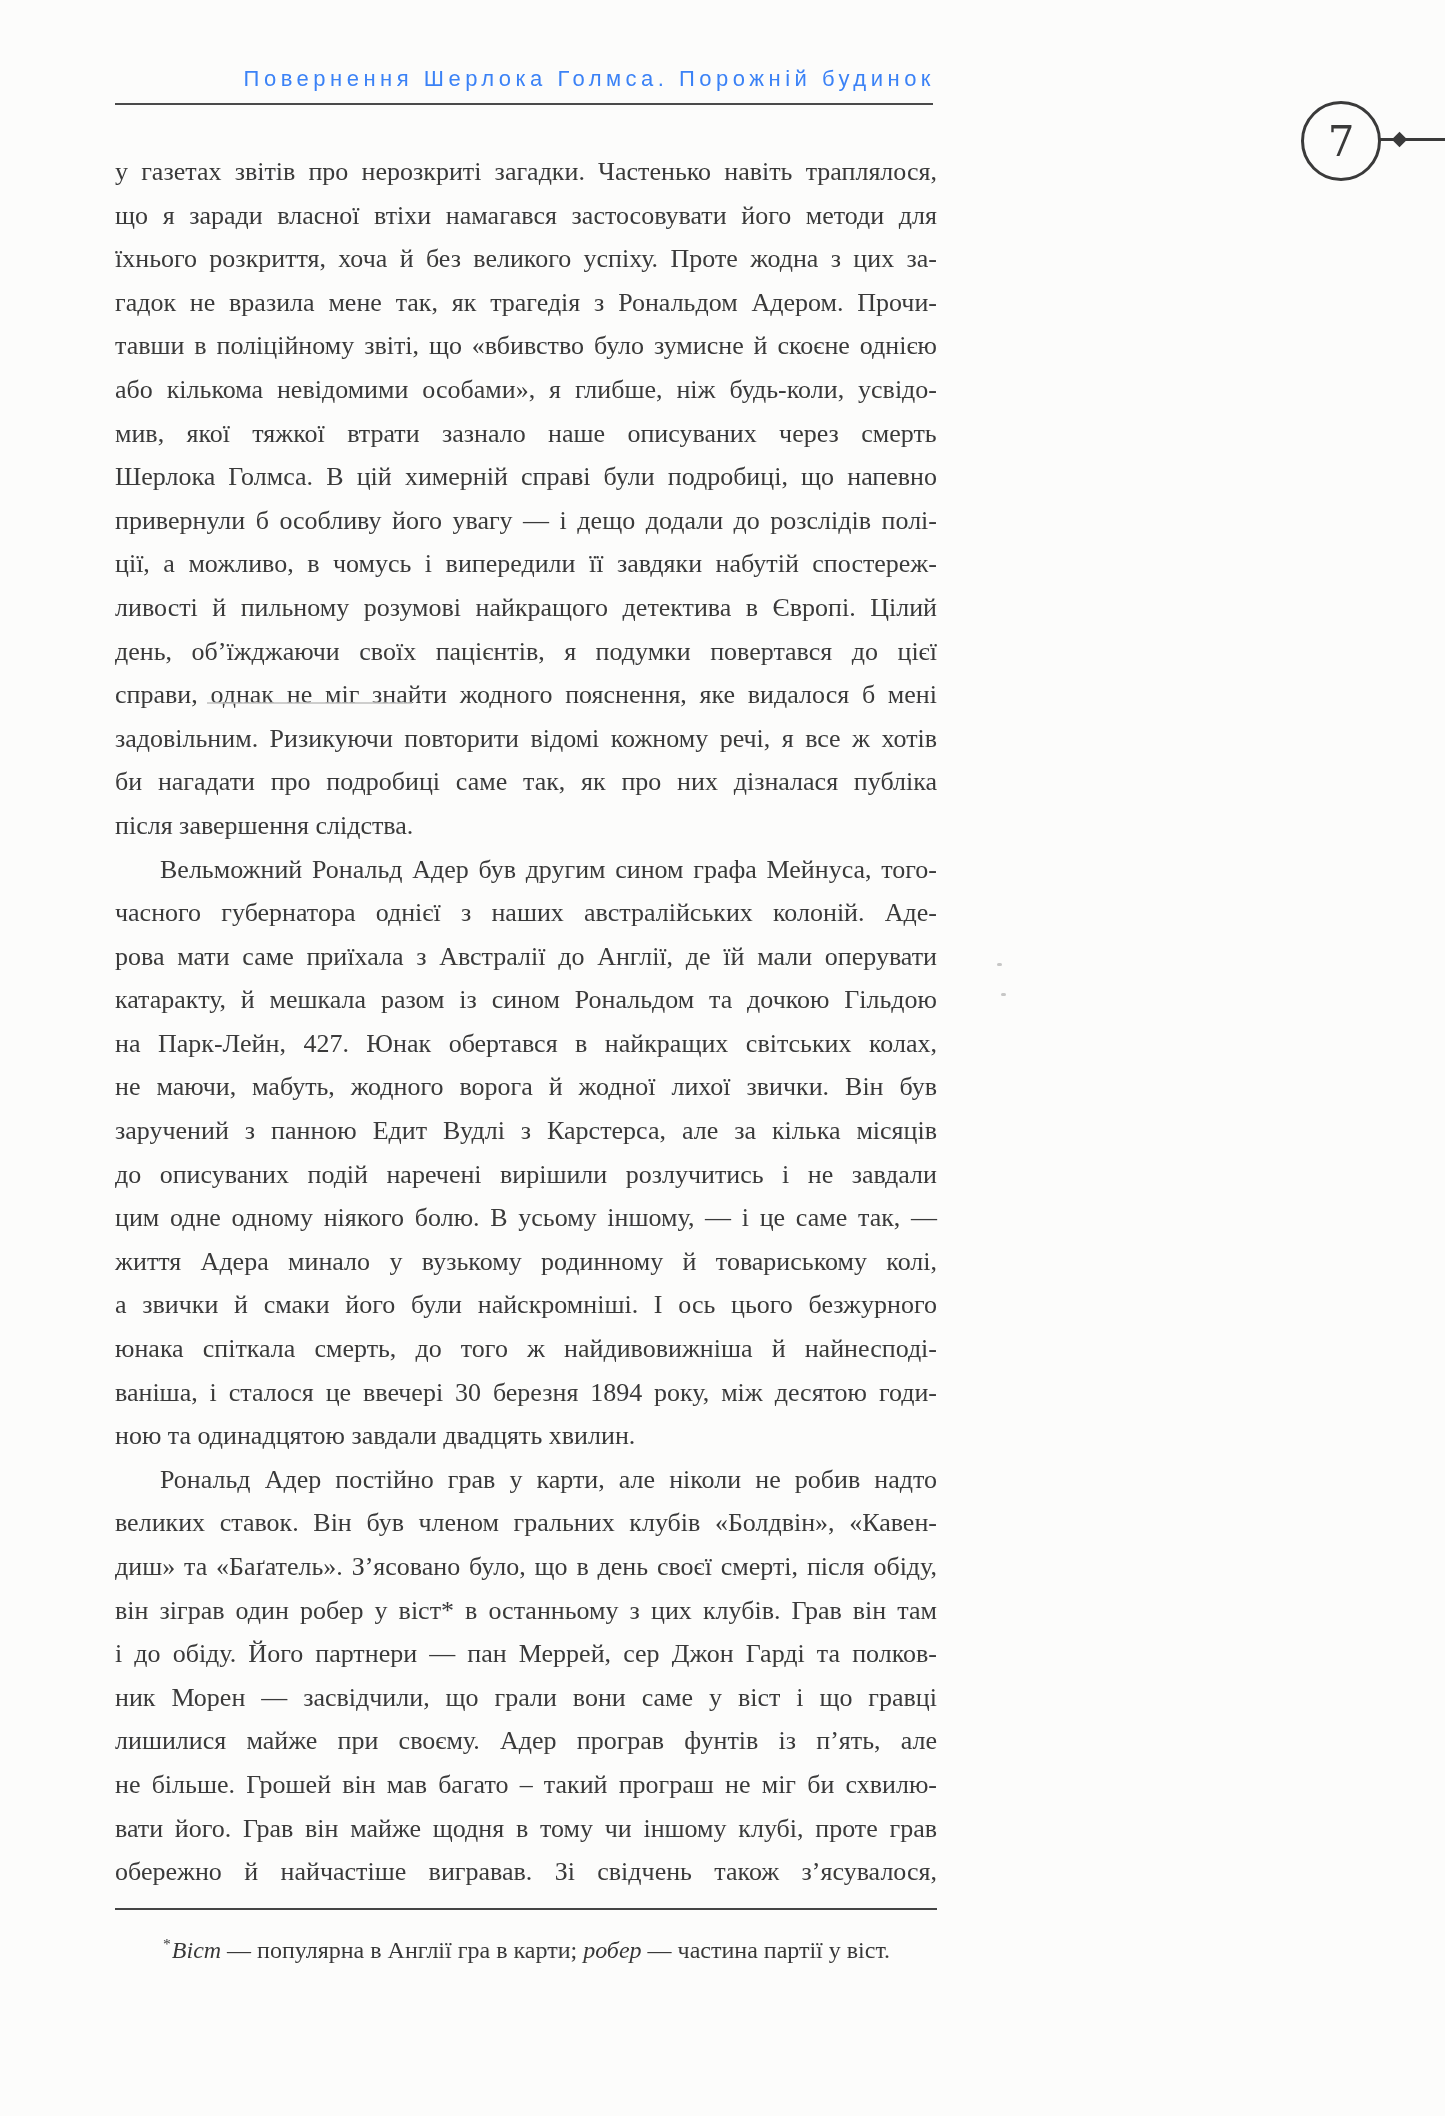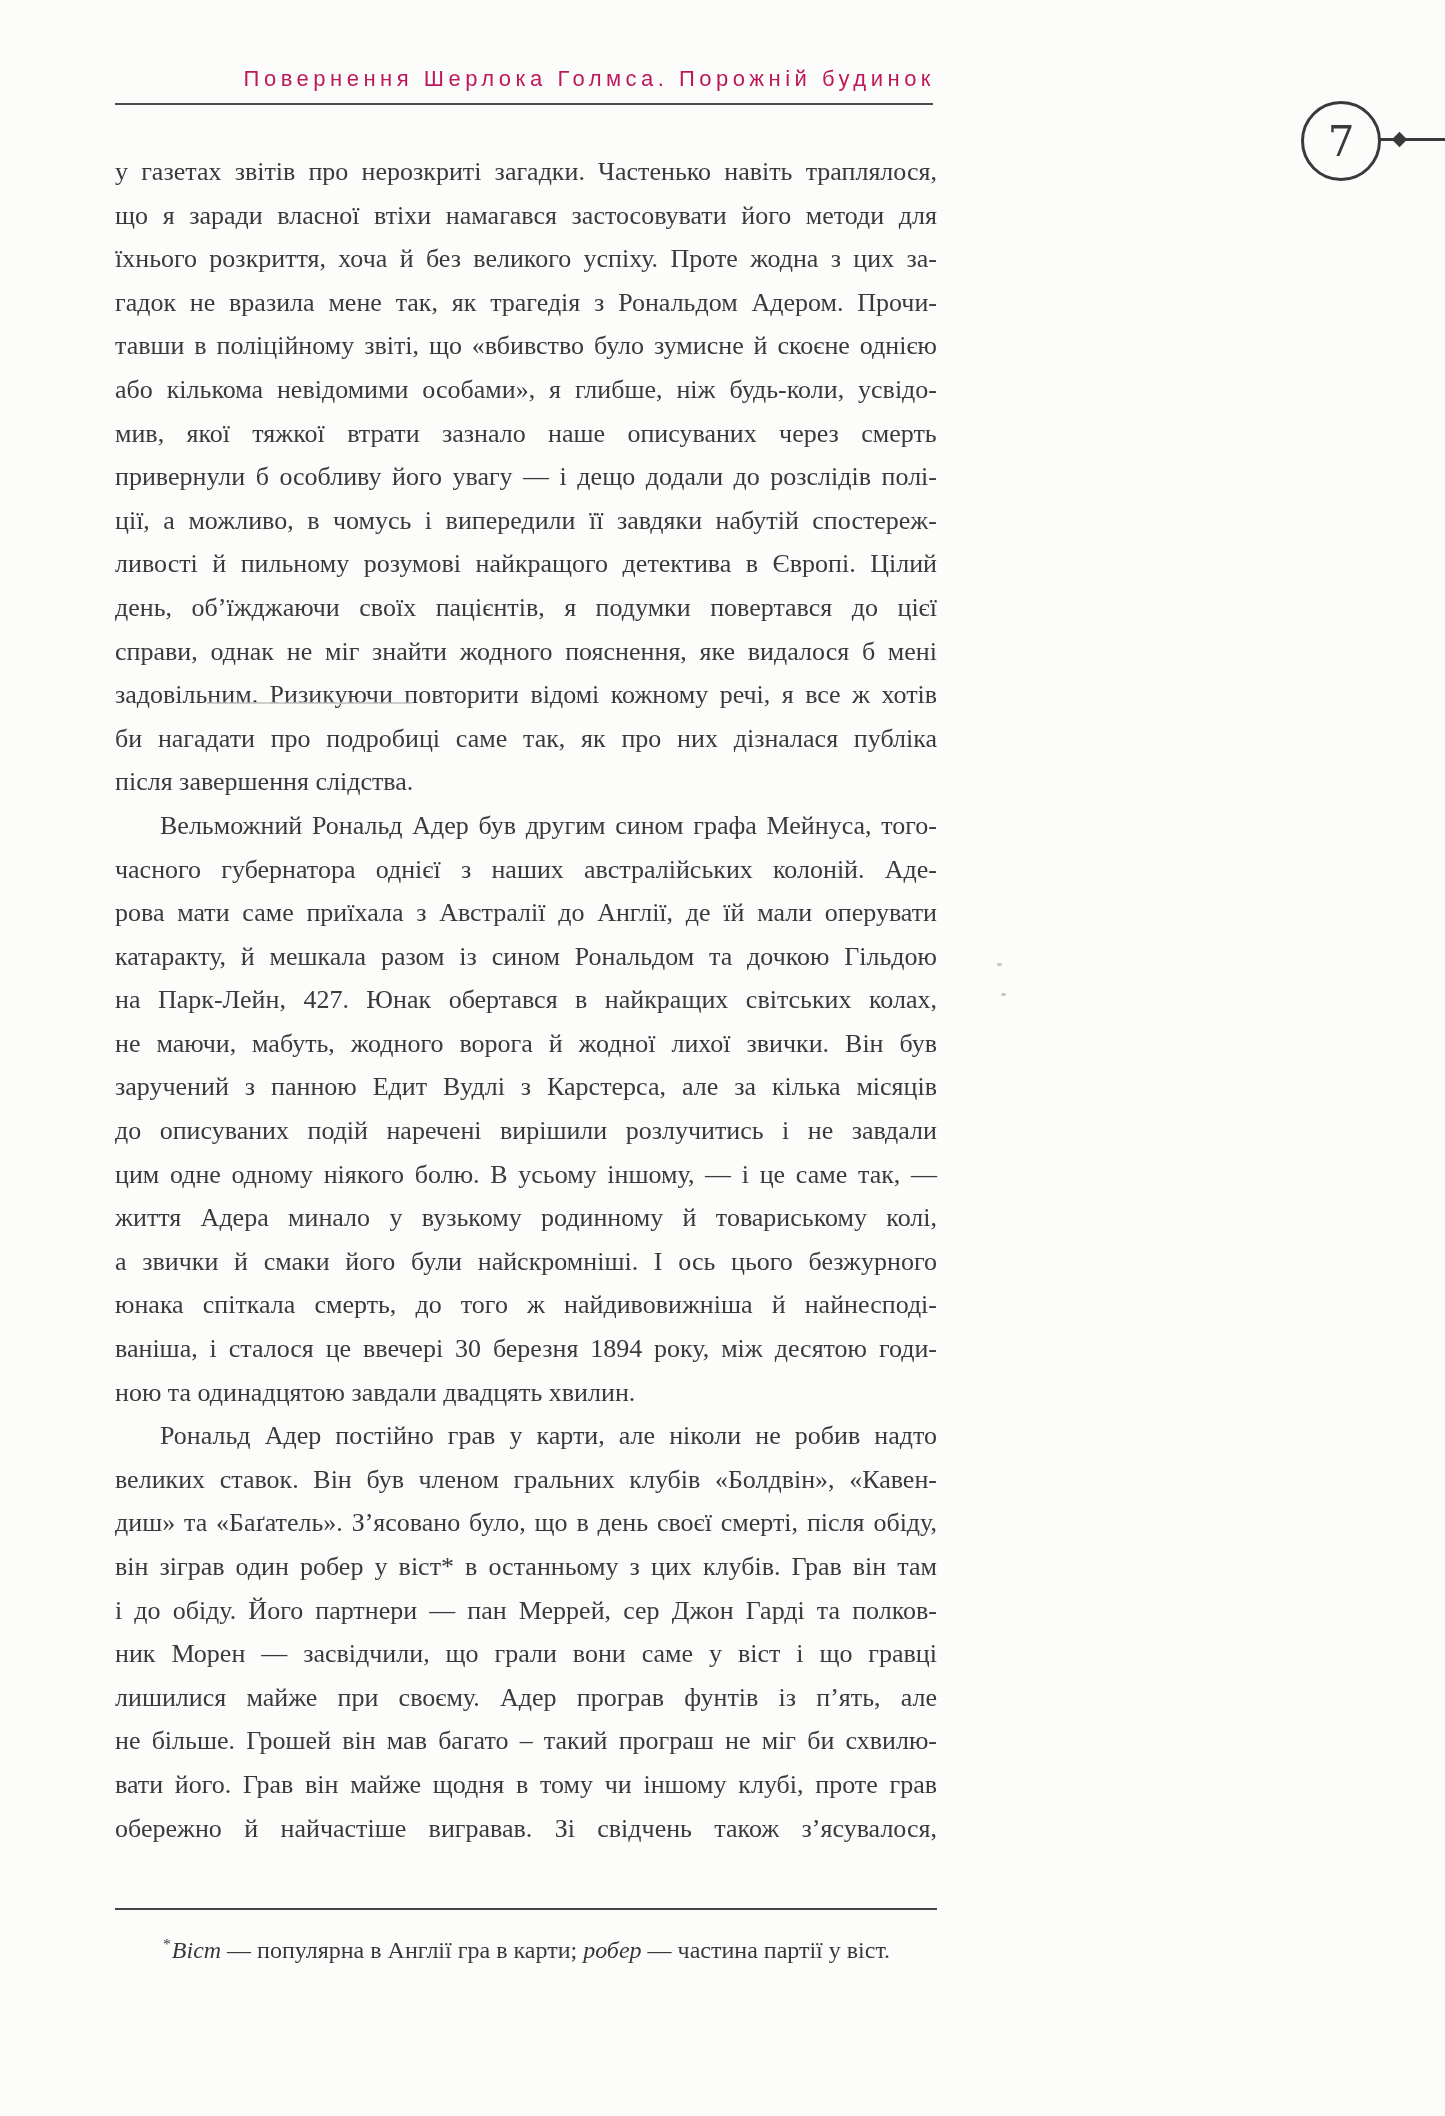--- a/index.html
+++ b/index.html
@@ -9,21 +9,21 @@
     background:#fcfcfb;
     overflow:hidden;
     font-family:"Liberation Serif","DejaVu Serif",serif;
     color:#3a3a3a;
   }
   .running-title{
     position:absolute;top:66px;left:115px;width:820px;
     text-align:right;
     font-family:"Liberation Sans","DejaVu Sans",sans-serif;
     font-size:22px;font-weight:400;letter-spacing:4.5px;
-    color:#be185d;white-space:nowrap;
+    color:#3b82f6;white-space:nowrap;
   }
   .header-rule{
     position:absolute;top:103px;left:115px;width:818px;height:2px;
     background:#4a4a4a;
   }
   .page-circle{
     position:absolute;left:1301px;top:101px;
     width:74px;height:74px;border:3px solid #3a3a3a;border-radius:50%;
     display:flex;align-items:center;justify-content:center;
     font-family:"DejaVu Serif","Liberation Serif",serif;
@@ -80,20 +80,21 @@
   <div class="badge-diamond"></div>
 
   <div class="body-text" id="body-text">
       <div class="line"><span style="word-spacing: 6.69727px; letter-spacing: 0px;">у газетах звітів про нерозкриті загадки. Частенько навіть траплялося,</span></div>
       <div class="line"><span style="word-spacing: 8.12674px; letter-spacing: 0px;">що я заради власної втіхи намагався застосовувати його методи для</span></div>
       <div class="line"><span style="word-spacing: 5.84801px; letter-spacing: 0px;">їхнього розкриття, хоча й без великого успіху. Проте жодна з цих за-</span></div>
       <div class="line"><span style="word-spacing: 7.2875px; letter-spacing: 0px;">гадок не вразила мене так, як трагедія з Рональдом Адером. Прочи-</span></div>
       <div class="line"><span style="word-spacing: 3.4125px; letter-spacing: 0px;">тавши в поліційному звіті, що «вбивство було зумисне й скоєне однією</span></div>
       <div class="line"><span style="word-spacing: 7.43164px; letter-spacing: 0px;">або кількома невідомими особами», я глибше, ніж будь-коли, усвідо-</span></div>
       <div class="line"><span style="word-spacing: 15.8516px; letter-spacing: 0px;">мив, якої тяжкої втрати зазнало наше описуваних через смерть</span></div>
+      <div class="line"><span style="word-spacing: 6.6441px; letter-spacing: 0px;">Шерлока Голмса. В цій химерній справі були подробиці, що напевно</span></div>
       <div class="line"><span style="word-spacing: 4.02131px; letter-spacing: 0px;">привернули б особливу його увагу — і дещо додали до розслідів полі-</span></div>
       <div class="line"><span style="word-spacing: 7.00156px; letter-spacing: 0px;">ції, а можливо, в чомусь і випередили її завдяки набутій спостереж-</span></div>
       <div class="line"><span style="word-spacing: 8px; letter-spacing: 0px;">ливості й пильному розумові найкращого детектива в Європі. Цілий</span></div>
       <div class="line"><span style="word-spacing: 13px; letter-spacing: 0px;">день, об’їжджаючи своїх пацієнтів, я подумки повертався до цієї</span></div>
       <div class="line"><span style="word-spacing: 6.25px; letter-spacing: 0px;">справи, однак не міг знайти жодного пояснення, яке видалося б мені</span></div>
       <div class="line"><span style="word-spacing: 4.9184px; letter-spacing: 0px;">задовільним. Ризикуючи повторити відомі кожному речі, я все ж хотів</span></div>
       <div class="line"><span style="word-spacing: 9.26094px; letter-spacing: 0px;">би нагадати про подробиці саме так, як про них дізналася публіка</span></div>
       <div class="line para-end"><span>після завершення слідства.</span></div>
       <div class="line indent"><span style="word-spacing: 3.19727px; letter-spacing: 0px;">Вельможний Рональд Адер був другим сином графа Мейнуса, того-</span></div>
       <div class="line"><span style="word-spacing: 13.75px; letter-spacing: 0px;">часного губернатора однієї з наших австралійських колоній. Аде-</span></div>

